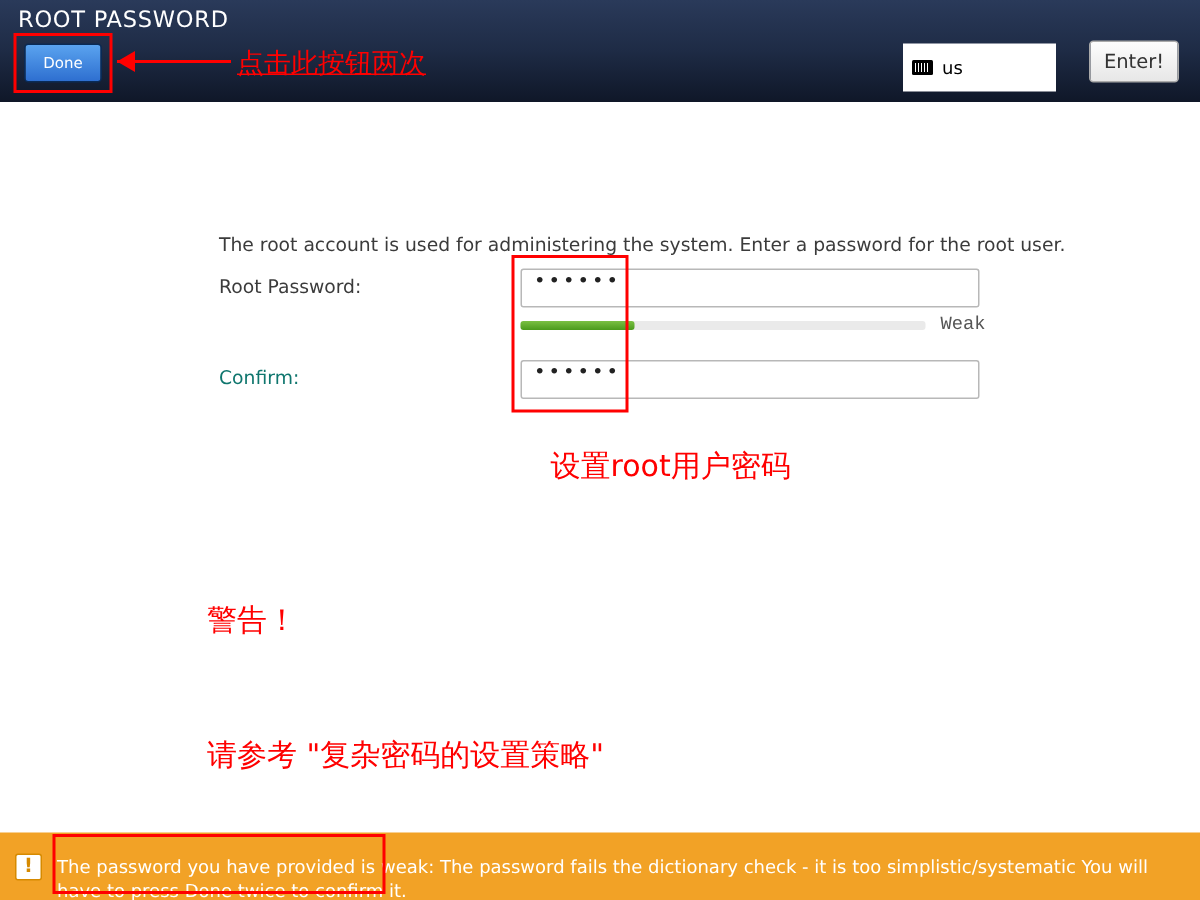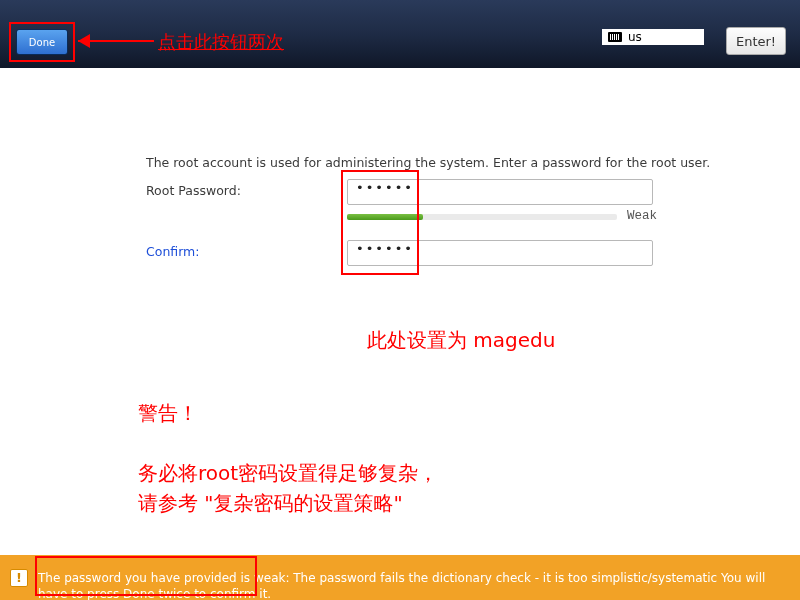--- a/index.html
+++ b/index.html
@@ -43,21 +43,21 @@
     border-top: 7px solid transparent;
     border-bottom: 7px solid transparent;
     border-right: 12px solid #ff0000;
   }
   .arrow-label {
     position: absolute; left: 158px; top: 30px;
     color: #ff0000; font-size: 18px; text-decoration: underline;
   }
   .kb-layout {
     position: absolute; right: 96px; top: 29px;
-    width: 102px; height: 16px;
+    width: 102px; height: 32px;
     background: #fff; color: #000;
     display: flex; align-items: center; gap: 6px;
     padding: 0 6px; font-size: 12px;
   }
   .kb-icon { width: 14px; height: 10px; background: #000; border-radius: 1px; position: relative; }
   .kb-icon::after { content: ""; position: absolute; inset: 2px; background: repeating-linear-gradient(to right, #fff 0 1px, #000 1px 2px); }
   .help-btn {
     position: absolute; right: 14px; top: 27px;
     width: 60px; height: 28px;
     background: linear-gradient(to bottom, #fdfdfd, #e7e7e7);
@@ -65,21 +65,21 @@
     color: #333; font-size: 13px;
     display: flex; align-items: center; justify-content: center;
     cursor: pointer;
   }
   .content { position: relative; width: 100%; }
   .instr {
     position: absolute; left: 146px; top: 87px;
     font-size: 12.5px; color: #3b3b3b;
   }
   .label-root { position: absolute; left: 146px; top: 115px; font-size: 12.5px; color: #3b3b3b; }
-  .label-confirm { position: absolute; left: 146px; top: 176px; font-size: 12.5px; color: #1d4ed8; }
+  .label-confirm { position: absolute; left: 146px; top: 176px; font-size: 12.5px; color: #0f766e; }
   .input-pw {
     position: absolute; left: 347px; width: 306px; height: 26px;
     border: 1px solid #b8b8b8; border-radius: 2px;
     background: #fff; padding: 0 8px; font-size: 13px;
     color: #222; letter-spacing: 2px;
   }
   #pw1 { top: 111px; }
   #pw2 { top: 172px; }
   .strength-bar {
     position: absolute; left: 347px; top: 146px;
@@ -122,20 +122,21 @@
   .warn-box {
     position: absolute; left: 35px; top: 556px;
     width: 222px; height: 40px;
     border: 2px solid #ff0000;
   }
 </style>
 </head>
 <body>
 
 <div class="header">
+  <div class="header-title">ROOT PASSWORD</div>
   <div class="done-btn">Done</div>
   <div class="kb-layout">
     <span class="kb-icon"></span>
     <span>us</span>
   </div>
   <div class="help-btn">Enter!</div>
 </div>
 
 <div class="done-box"></div>
 <div class="arrow-line"></div>
@@ -152,28 +153,27 @@
     <div class="strength-fill"></div>
   </div>
   <div class="strength-text">Weak</div>
 
   <div class="label-confirm">Confirm:</div>
   <div id="pw2" class="input-pw">••••••</div>
 
   <div class="input-box"></div>
 
   <div class="anno1">
-    <br>
-    <span>此处设置为   magedu</span>
+    <span>设置root用户密码</span><br>
   </div>
 
   <div class="anno2">
     <span>警告！</span><br>
     <br>
-    <span>务必将root密码设置得足够复杂，</span><br>
+    <br>
     <span>请参考 "复杂密码的设置策略"</span>
   </div>
 
   <div class="anno3">此处的密码强度检测提醒：需要按两次 "完成" 按钮才能提交此密码</div>
 </div>
 
 <div class="warn-bar">
   <div class="warn-icon">!</div>
   <div class="warn-text">The password you have provided is weak: The password fails the dictionary check - it is too simplistic/systematic You will have to press Done twice to confirm it.</div>
 </div>

